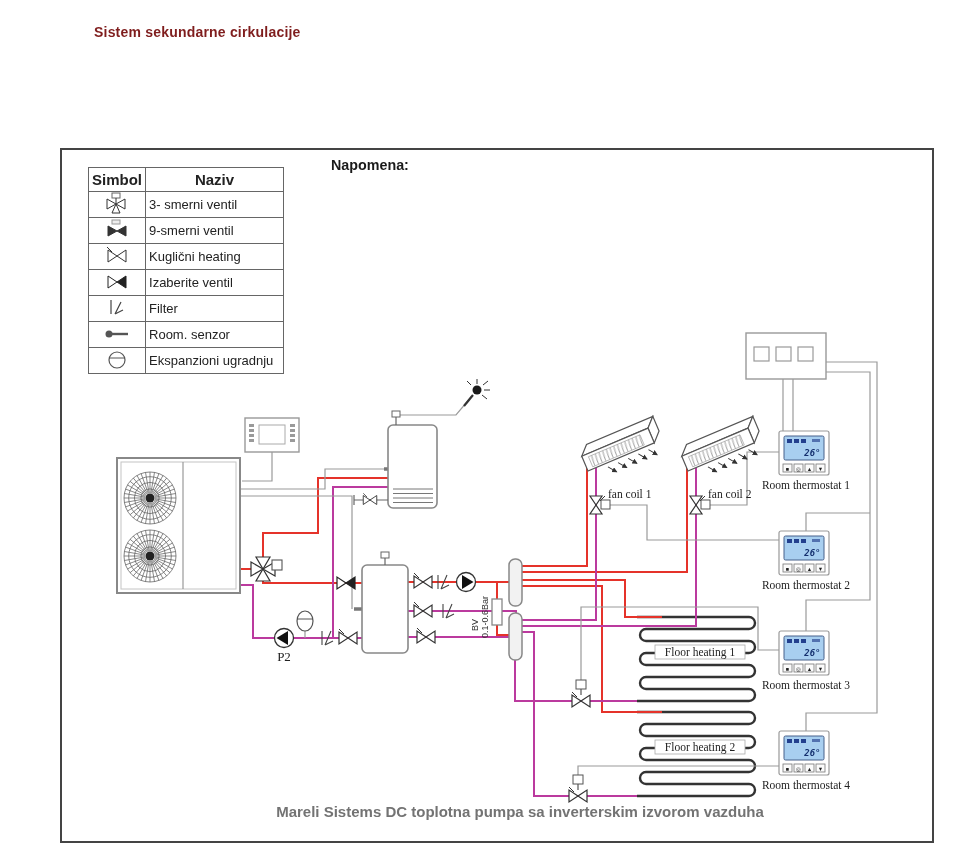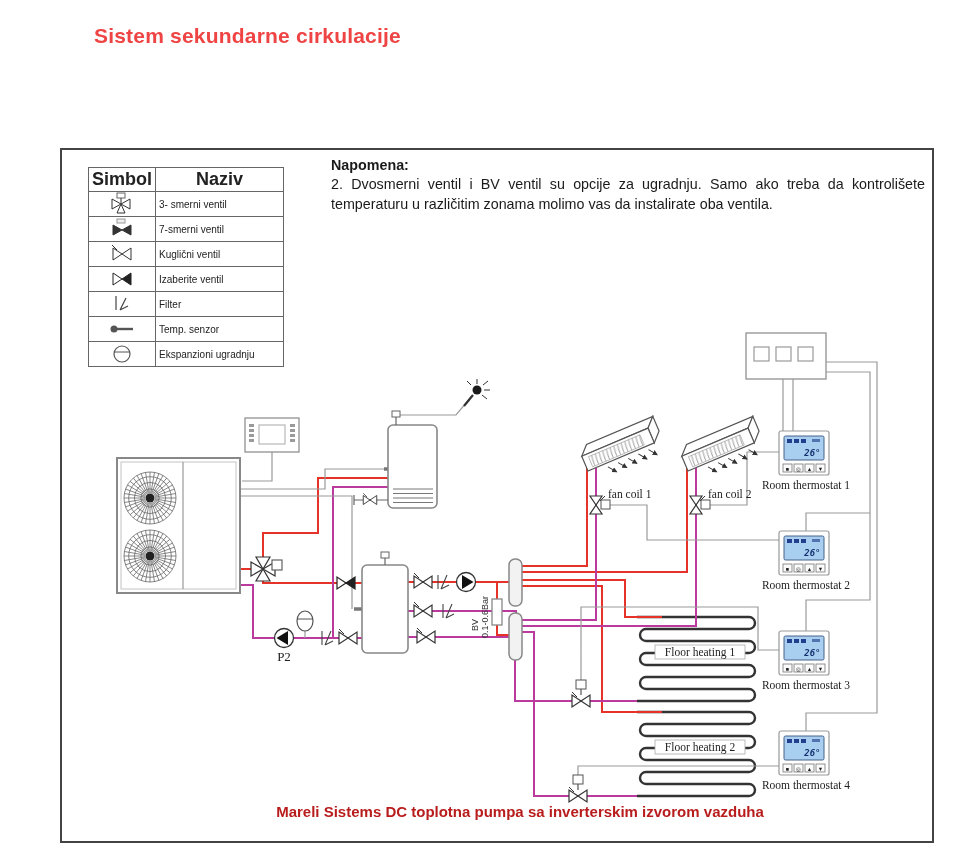--- a/index.html
+++ b/index.html
@@ -1,25 +1,25 @@
 <!DOCTYPE html>
 <html><head>
 <meta charset="utf-8">
 <style>
   html,body{margin:0;padding:0;background:#fff;}
   .page{position:relative;width:956px;height:851px;background:#fff;font-family:"Liberation Sans",sans-serif;overflow:hidden;}
-  .title{position:absolute;left:94px;top:24px;font-size:21px;font-weight:bold;color:#ef4444;letter-spacing:.2px;}
+  .title{position:absolute;left:94px;top:24px;font-size:14px;font-weight:bold;color:#7f1d1d;letter-spacing:.2px;}
   svg text{font-family:"Liberation Serif",serif;}
   .legend{position:absolute;left:88px;top:167px;width:196px;border-collapse:collapse;background:#fff;}
-  .legend td,.legend th{border:1px solid #666;padding:0 3px;font-size:10px;color:#222;height:23px;}
-  .legend th{font-size:18px;font-weight:bold;text-align:center;}
+  .legend td,.legend th{border:1px solid #666;padding:0 3px;font-size:13px;color:#222;height:23px;}
+  .legend th{font-size:15px;font-weight:bold;text-align:center;}
   .legend td.sym{width:56px;text-align:center;padding:0;}
   .notes{position:absolute;left:295px;top:156px;width:594px;font-size:14.3px;line-height:1.36;color:#1a1a1a;text-align:justify;margin-left:36px;}
   .notes .nh{font-weight:bold;}
-  .caption{position:absolute;left:90px;top:803px;width:860px;text-align:center;font-size:15px;font-weight:bold;color:#b91c1c;}
+  .caption{position:absolute;left:90px;top:803px;width:860px;text-align:center;font-size:15px;font-weight:bold;color:#737373;}
   .diag{position:absolute;left:0;top:0;}
   .lblS{font-size:11.5px;fill:#222;}
   .lcd{font-family:"DejaVu Sans Mono",monospace;font-style:italic;font-weight:bold;font-size:9px;fill:#15306e;}
   .bvtxt{font-family:"Liberation Sans",sans-serif;font-size:9px;fill:#333;}
 </style>
 </head>
 <body>
 
 <div class="page">
 
@@ -400,60 +400,59 @@
               <polygon points="10,21 18,21 14,12" fill="#fff" stroke="#333"></polygon>
             </svg></td>
           <td>3- smerni ventil</td>
         </tr>
     <tr>
           <td class="sym"><svg width="30" height="22">
               <rect x="10" y="2" width="8" height="4" fill="#eee" stroke="#999"></rect>
               <polygon points="6,8 6,18 15,13" fill="#333" stroke="#333"></polygon>
               <polygon points="24,8 24,18 15,13" fill="#333" stroke="#333"></polygon>
             </svg></td>
-          <td>7-smerni ventil</td>
+          <td>9-smerni ventil</td>
         </tr>
     <tr>
           <td class="sym"><svg width="30" height="22">
               <line x1="5" y1="3" x2="10" y2="8" stroke="#333"></line>
               <polygon points="6,6 6,18 15,12" fill="#fff" stroke="#333"></polygon>
               <polygon points="24,6 24,18 15,12" fill="#fff" stroke="#333"></polygon>
             </svg></td>
-          <td>Kuglični ventil</td>
+          <td>Kuglični heating</td>
         </tr>
     <tr>
           <td class="sym"><svg width="30" height="22">
               <polygon points="6,6 6,18 15,12" fill="#fff" stroke="#222"></polygon>
               <polygon points="24,6 24,18 15,12" fill="#222" stroke="#222"></polygon>
             </svg></td>
           <td>Izaberite ventil</td>
         </tr>
     <tr>
           <td class="sym"><svg width="30" height="22">
               <path d="M9,4 L9,18 M19,6 L13,18 M13,18 L21,14" fill="none" stroke="#444" stroke-width="1.2"></path>
             </svg></td>
           <td>Filter</td>
         </tr>
     <tr>
           <td class="sym"><svg width="30" height="22">
               <circle cx="7" cy="12" r="3.5" fill="#555"></circle>
               <line x1="10" y1="12" x2="26" y2="12" stroke="#555" stroke-width="2.4"></line>
             </svg></td>
-          <td>Temp. senzor</td>
+          <td>Room. senzor</td>
         </tr>
     <tr>
           <td class="sym"><svg width="30" height="22">
               <circle cx="15" cy="12" r="8" fill="#fff" stroke="#555" stroke-width="1.2"></circle>
               <line x1="7.5" y1="10" x2="22.5" y2="10" stroke="#555"></line>
             </svg></td>
           <td>Ekspanzioni ugradnju</td>
         </tr>
   </tbody>
     </table>
 
   <div class="notes">
     <div class="nh">Napomena:</div>
-    <div>2. Dvosmerni ventil i BV ventil su opcije za ugradnju. Samo ako treba da kontrolišete temperaturu u različitim zonama molimo vas da instalirate oba ventila.</div>
   </div>
 
   <div class="caption">Mareli Sistems DC toplotna pumpa sa inverterskim izvorom vazduha</div>
 
 </div>
 
 </body></html>

